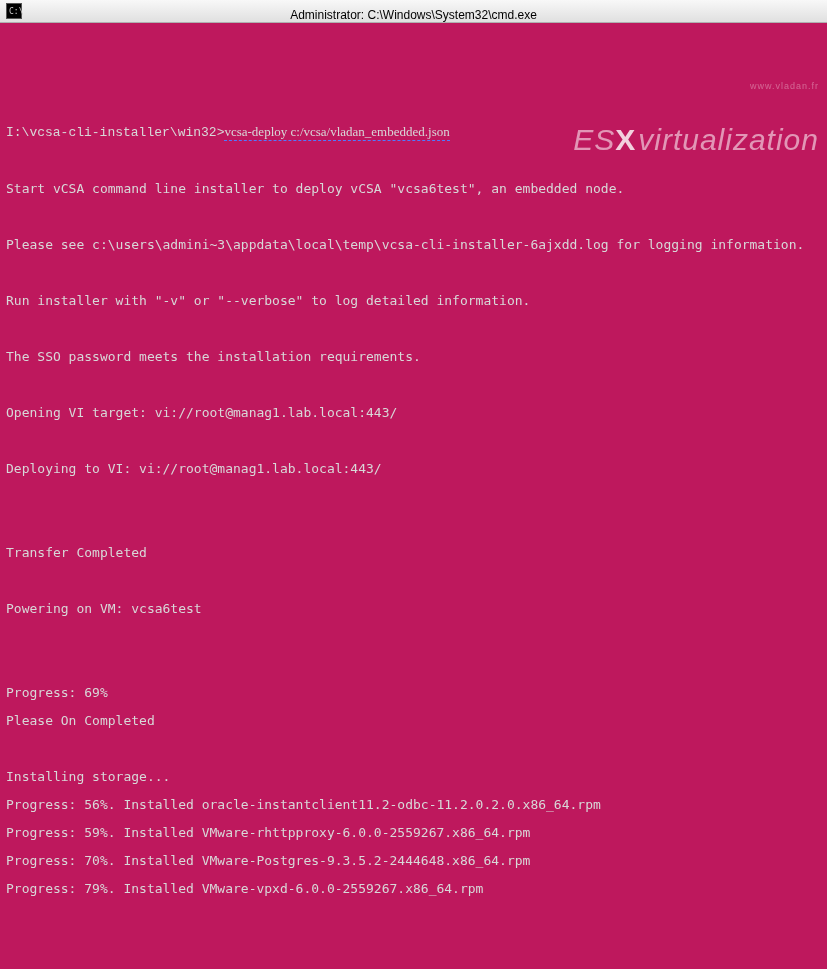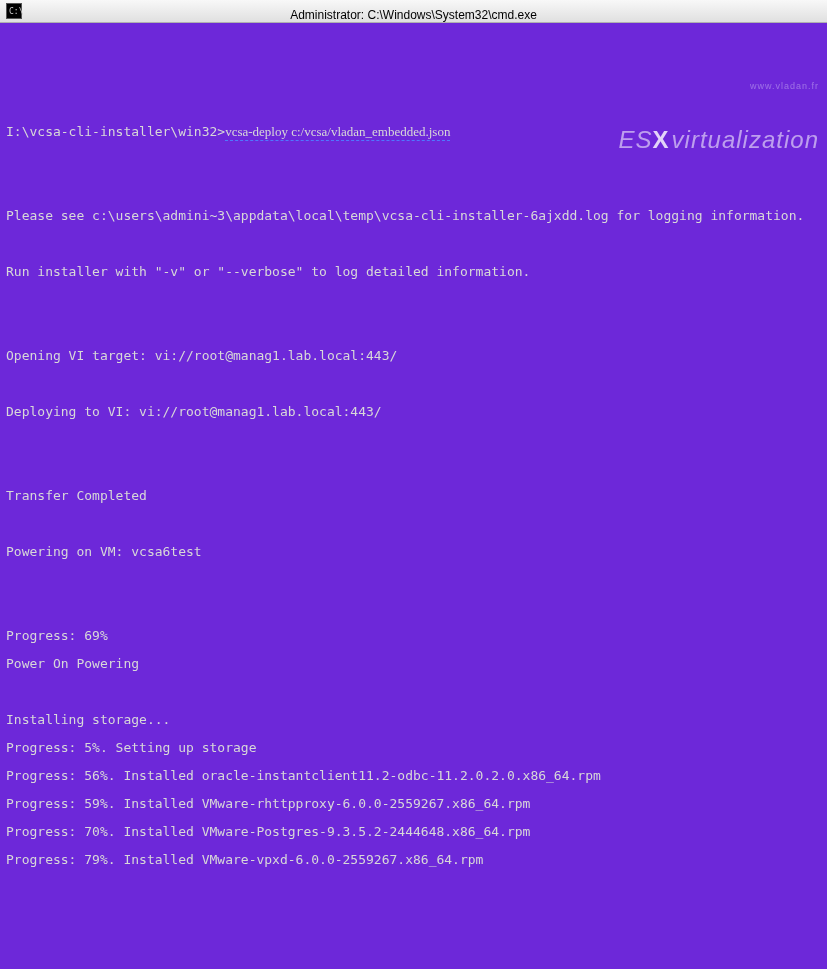--- a/index.html
+++ b/index.html
@@ -42,31 +42,31 @@
   }
   .titlebar .title-text {
     position: absolute;
     left: 50%;
     transform: translateX(-50%);
     white-space: nowrap;
     margin-top: 8px;
   }
   
   .terminal {
-    background: #6d28d9;
+    background: #be185d;
     color: #d8d8d8;
     padding: 4px 22px 0 6px;
     white-space: pre;
     line-height: 14px;
     letter-spacing: 0;
     height: calc(100% - 22px);
     box-sizing: border-box;
     position: relative;
   }
-  .prompt-line { color: #d8d8d8; }
+  .prompt-line { color: #d8d8d8; font-family: Liberation Mono, monospace; }
   .typed-cmd {
     color: #d8d8d8;
     border-bottom: 1px dashed #5078ff;
     padding-bottom: 1px;
     font-family: Liberation Serif, serif;
   }
   .blank { height: 14px; }
   
   .watermark {
     position: absolute;
@@ -78,21 +78,21 @@
     user-select: none;
     text-align: right;
   }
   .watermark .wm-small {
     font-size: 9px;
     letter-spacing: 1px;
     opacity: .6;
     margin-bottom: -2px;
   }
   .watermark .wm-big {
-    font-size: 24px;
+    font-size: 30px;
     font-style: italic;
     font-weight: 300;
     letter-spacing: 1px;
   }
   .watermark .wm-big .esx {
     font-weight: 700;
     font-style: normal;
     color: rgba(255,255,255,0.8);
     margin-right: 2px;
   }
@@ -111,41 +111,42 @@
   <div class="watermark">
     <div class="wm-small">www.vladan.fr</div>
     <div class="wm-big">
       <span>ES</span><span class="esx">X</span><span>virtualization</span>
     </div>
   </div>
 
 <div class="blank"></div>
 <div><span class="prompt-line">I:\vcsa-cli-installer\win32&gt;</span><span class="typed-cmd">vcsa-deploy c:/vcsa/vladan_embedded.json</span></div>
 <div class="blank"></div>
+<div>Start vCSA command line installer to deploy vCSA "vcsa6test", an embedded node.</div>
 <div class="blank"></div>
 <div>Please see c:\users\admini~3\appdata\local\temp\vcsa-cli-installer-6ajxdd.log for logging information.</div>
 <div class="blank"></div>
 <div>Run installer with "-v" or "--verbose" to log detailed information.</div>
 <div class="blank"></div>
+<div>The SSO password meets the installation requirements.</div>
 <div class="blank"></div>
 <div>Opening VI target: vi://root@manag1.lab.local:443/</div>
 <div class="blank"></div>
 <div>Deploying to VI: vi://root@manag1.lab.local:443/</div>
 <div class="blank"></div>
 <div class="blank"></div>
 <div>Transfer Completed</div>
 <div class="blank"></div>
 <div>Powering on VM: vcsa6test</div>
 <div class="blank"></div>
 <div class="blank"></div>
 <div>Progress: 69%</div>
-<div>Power On Powering</div>
+<div>Please On Completed</div>
 <div class="blank"></div>
 <div>Installing storage...</div>
-<div>Progress: 5%. Setting up storage</div>
 <div>Progress: 56%. Installed oracle-instantclient11.2-odbc-11.2.0.2.0.x86_64.rpm</div>
 <div>Progress: 59%. Installed VMware-rhttpproxy-6.0.0-2559267.x86_64.rpm</div>
 <div>Progress: 70%. Installed VMware-Postgres-9.3.5.2-2444648.x86_64.rpm</div>
 <div>Progress: 79%. Installed VMware-vpxd-6.0.0-2559267.x86_64.rpm</div>
 
 
 
 
 
 

